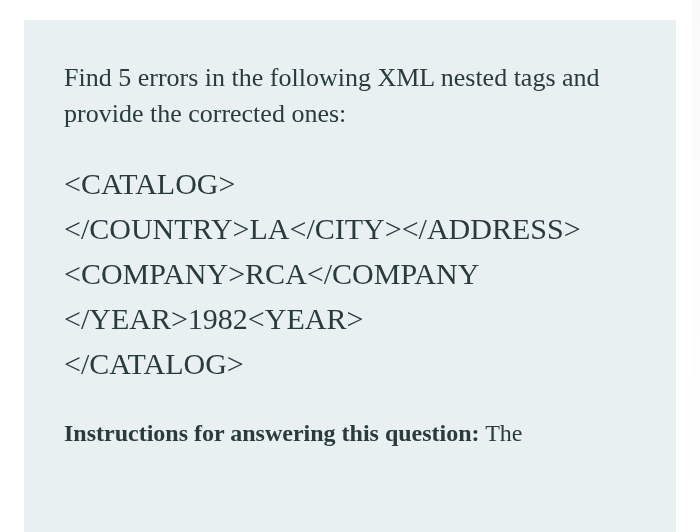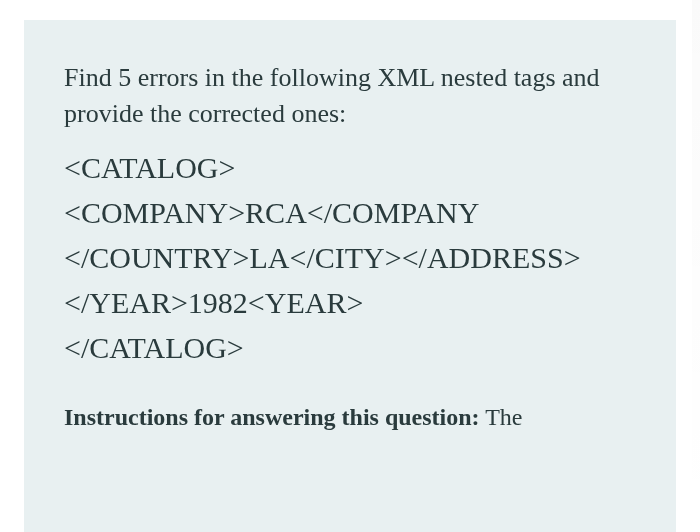--- a/index.html
+++ b/index.html
@@ -19,21 +19,21 @@
   }
   .panel {
     background: #e8f0f1;
     padding: 40px 40px 20px 40px;
     min-height: 512px;
   }
   .prompt {
     font-size: 26px;
     line-height: 1.4;
     color: #2a3b3d;
-    margin-bottom: 12px;
+    margin-bottom: 28px;
     font-weight: 400;
   }
   .code-block {
     font-size: 30px;
     line-height: 1.5;
     color: #2a3b3d;
     font-family: Georgia, 'Times New Roman', serif;
     font-weight: 400;
   }
   .code-line { display: block; white-space: pre; }
@@ -57,22 +57,22 @@
 </style>
 </head>
 <body>
 
 <div class="outer">
   <div class="top-bar"></div>
   <div class="panel">
     <div class="prompt">Find 5 errors in the following XML nested tags and provide the corrected ones:</div>
     <div class="code-block">
       <span class="code-line">&lt;CATALOG&gt;</span>
+      <span class="code-line">&lt;/COUNTRY&gt;LA&lt;/CITY&gt;&lt;/ADDRESS&gt;</span>
       <span class="code-line">&lt;COMPANY&gt;RCA&lt;/COMPANY</span>
-      <span class="code-line">&lt;/COUNTRY&gt;LA&lt;/CITY&gt;&lt;/ADDRESS&gt;</span>
       <span class="code-line">&lt;/YEAR&gt;1982&lt;YEAR&gt;</span>
       <span class="code-line">&lt;/CATALOG&gt;</span>
     </div>
     <div class="instructions">
       <span>Instructions for answering this question:</span><span class="instr-tail"> The</span>
     </div>
   </div>
 </div>
 <div class="scroll-hint"></div>
 

